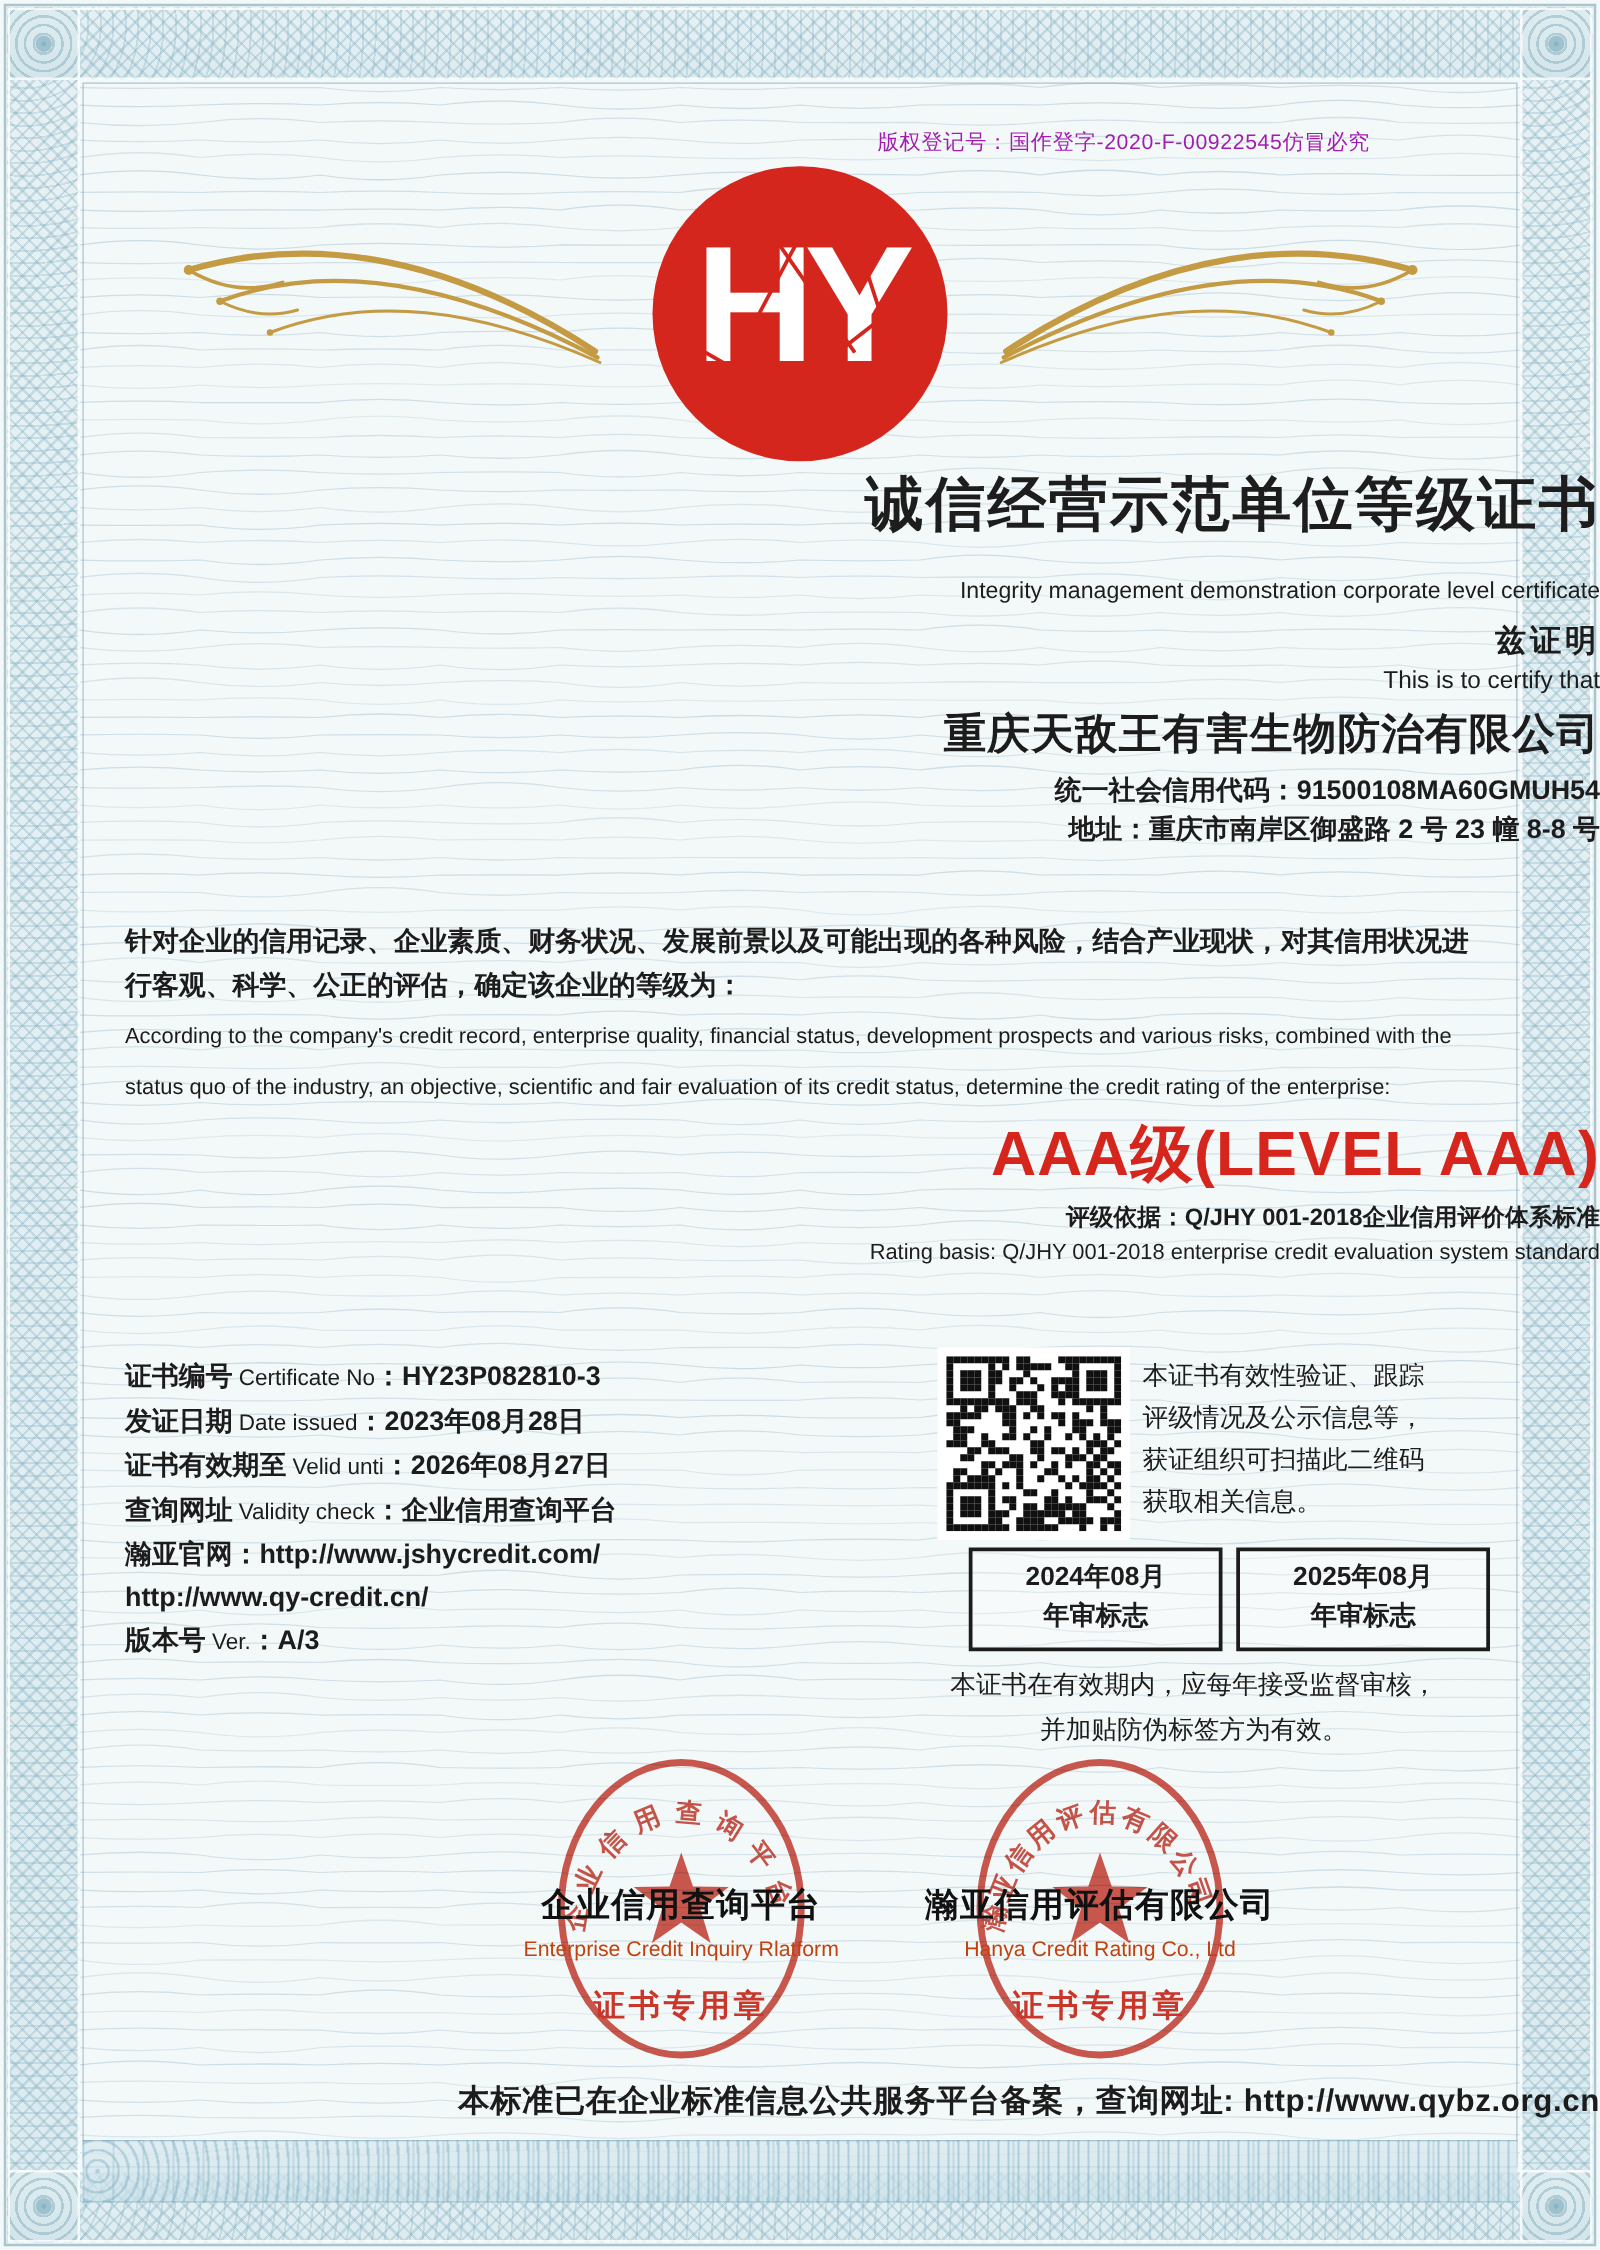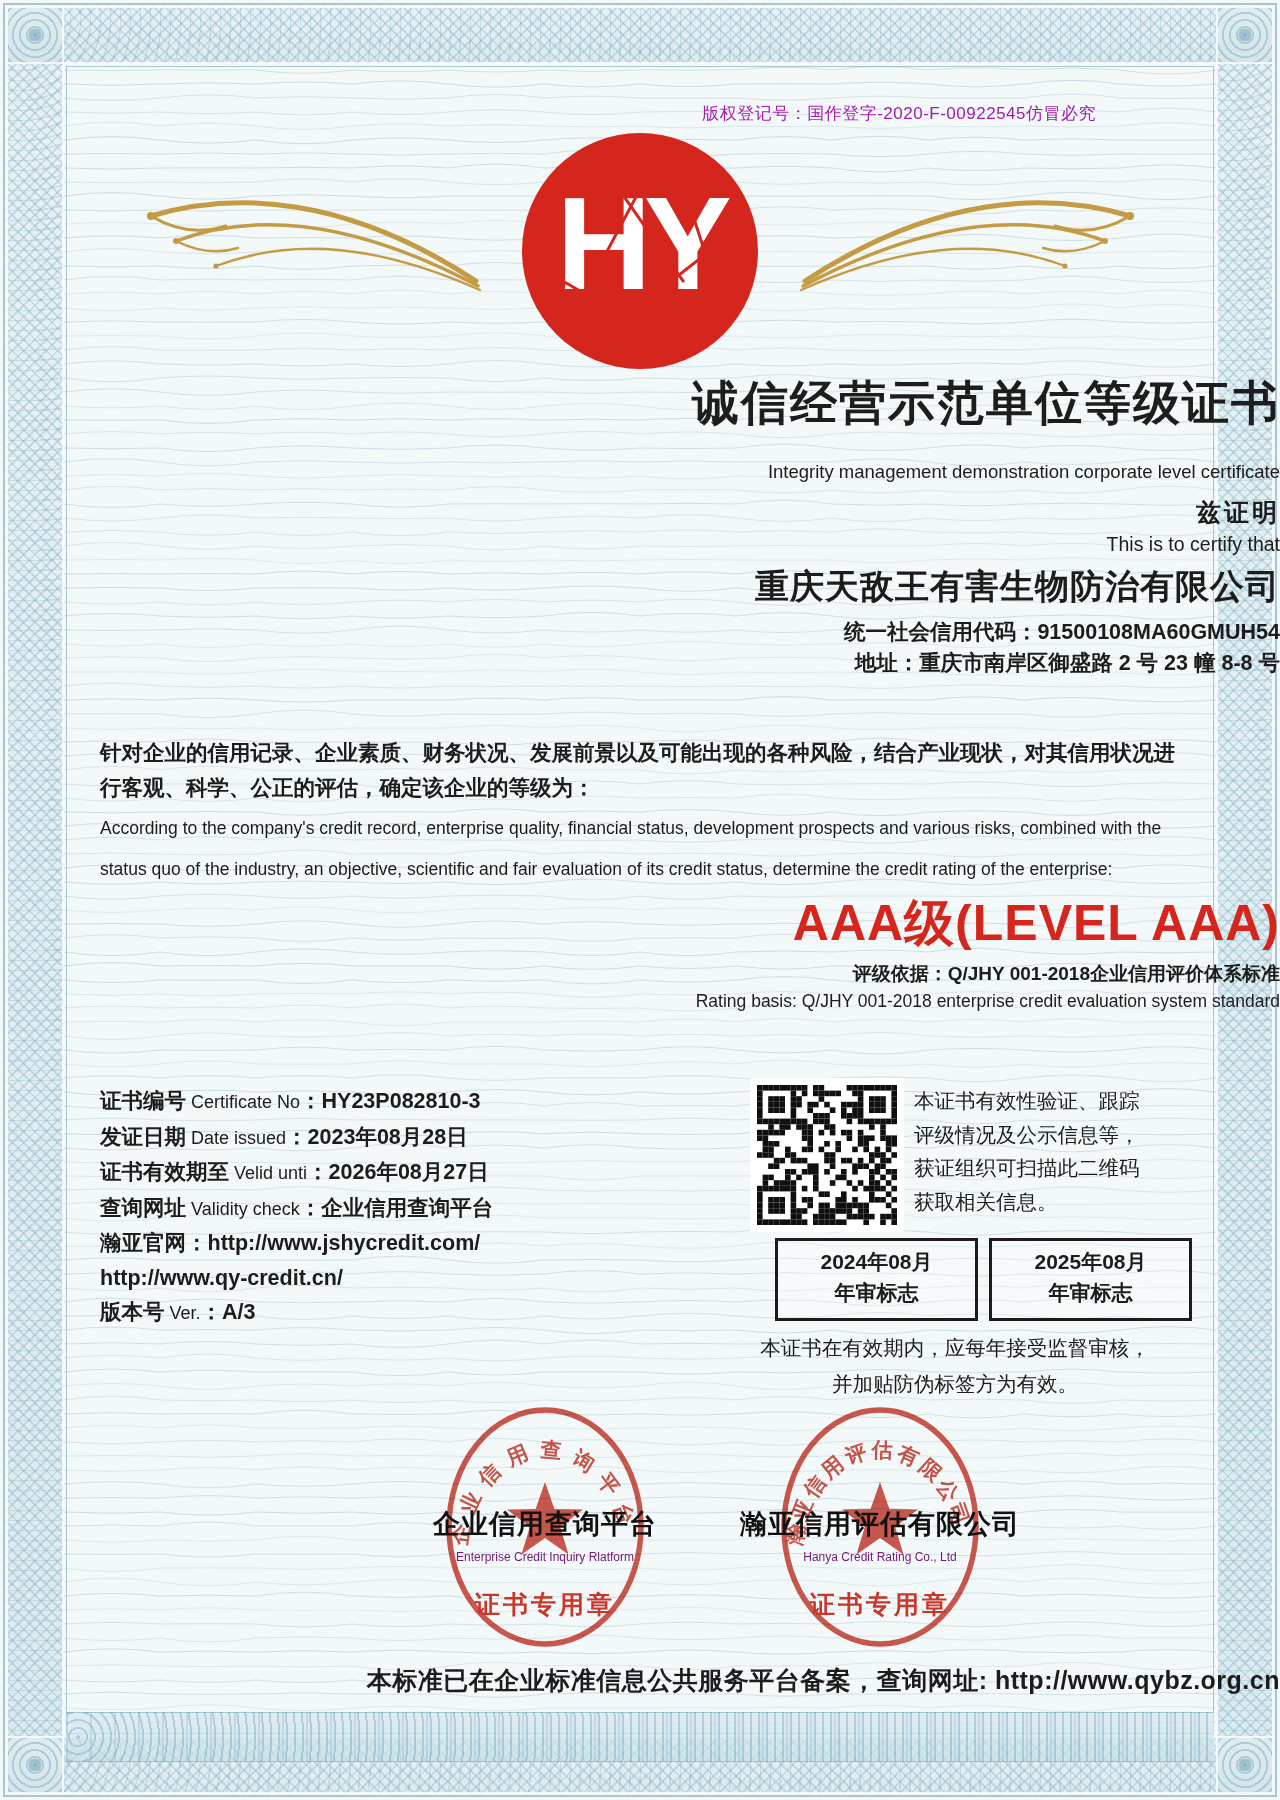--- a/index.html
+++ b/index.html
@@ -85,21 +85,21 @@
 
   .validity{left:742px;top:1330px;width:426px;text-align:center;
     font-size:20.5px;line-height:36px;font-weight:500;}
 
   .seal-svg{width:206px;height:246px;opacity:.93;mix-blend-mode:multiply;}
   .seal-svg.left{left:442px;top:1404px;}
   .seal-svg.right{left:777px;top:1404px;}
   .org{top:1506px;width:300px;text-align:center;}
   .org.left{left:395px;} .org.right{left:730px;}
   .org .zh{font-size:27px;font-weight:700;letter-spacing:1px;color:#111;}
-  .org .en{font-size:12px;margin-top:8px;color:#701a75;}
+  .org .en{font-size:17px;margin-top:8px;color:#c2410c;}
   .stamp-text{top:1588px;width:300px;text-align:center;color:#c8372a;
     font-size:25px;font-weight:700;letter-spacing:3px;}
   .stamp-text.left{left:395px;} .stamp-text.right{left:730px;}
 
   .filing{top:1664px;font-size:25px;font-weight:700;letter-spacing:.5px;}
 
   .lace{position:absolute;left:66px;right:66px;top:1712px;height:48px;
     border-top:1px solid rgba(110,160,180,.5);border-bottom:1px solid rgba(110,160,180,.5);
     background:
       repeating-radial-gradient(circle at 12px 24px, rgba(120,170,190,.45) 0 2px, transparent 2px 8px),

